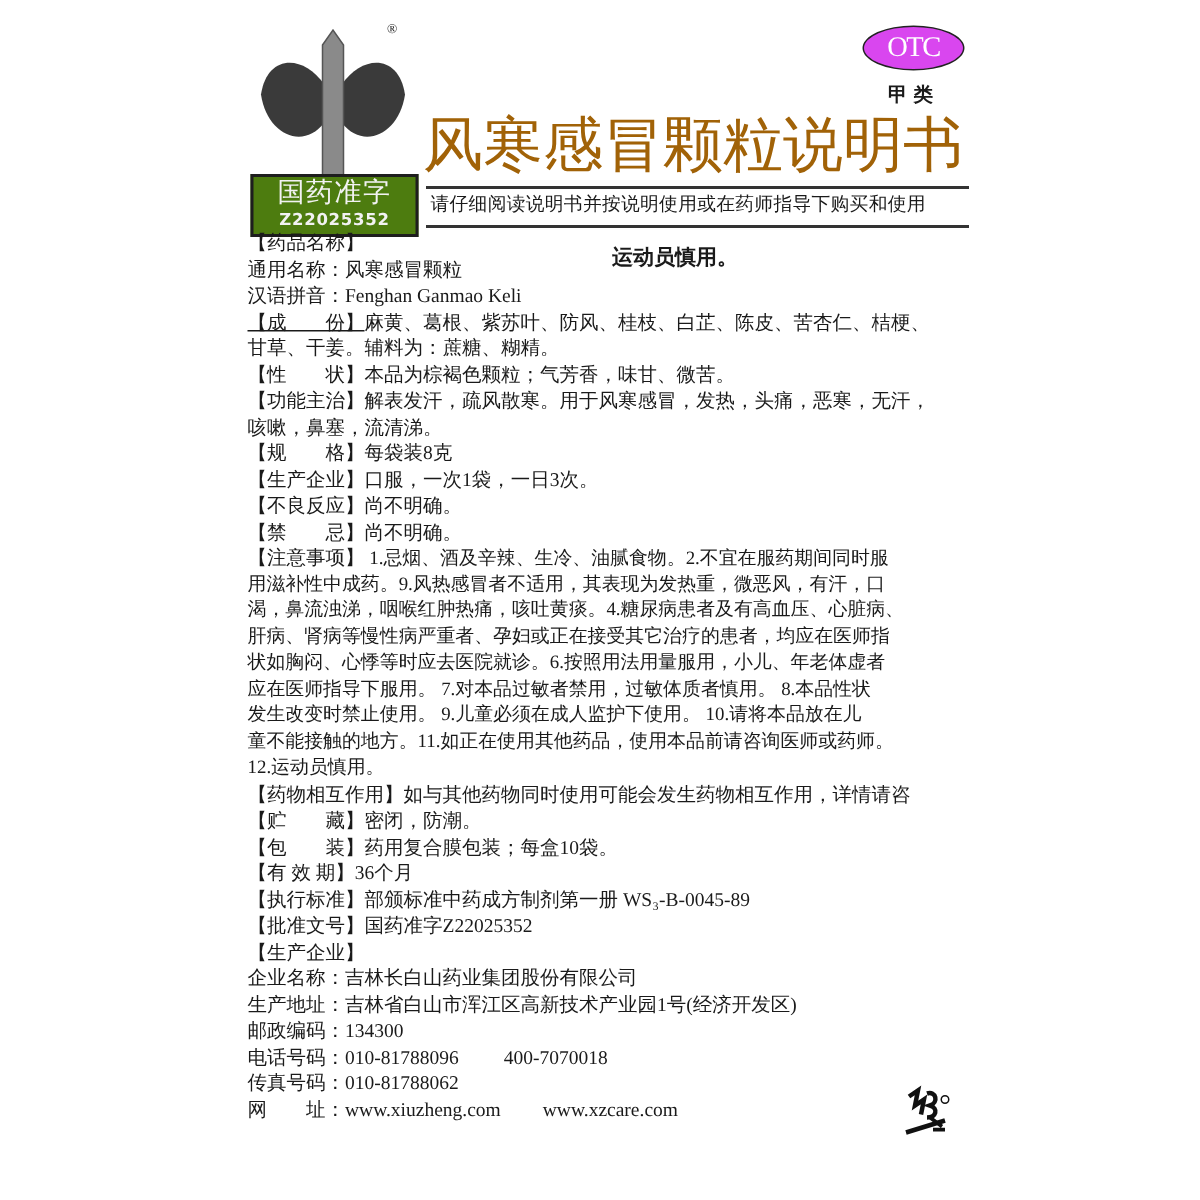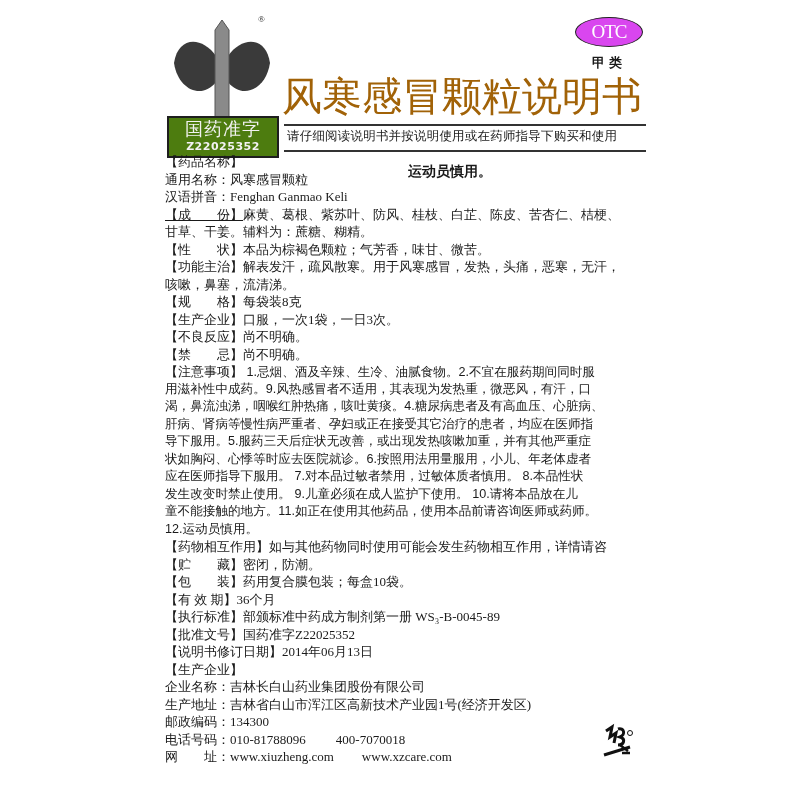--- a/index.html
+++ b/index.html
@@ -26,21 +26,21 @@
   .rule1 { position: absolute; left: 284px; top: 124px; width: 362px; height: 2px; background: #333; }
   .subtitle { position: absolute; left: 287px; top: 128px; font-size: 12.5px; font-weight: normal; white-space: nowrap; letter-spacing: 0.2px; }
   .rule2 { position: absolute; left: 284px; top: 150px; width: 362px; height: 2px; background: #333; }
 
   .athlete-note { position: absolute; left: 408px; top: 163px; font-size: 14px; font-weight: bold; }
 
   
   .body { position: absolute; left: 165px; top: 153px; width: 482px; font-size: 13px; line-height: 17.5px; }
   .line { white-space: nowrap; height: 17.5px; }
   .label { letter-spacing: 0; text-decoration: underline; }
-  .notes { font-family: Liberation Sans, sans-serif; font-size: 12.6px; line-height: 17.5px; text-align: justify; }
+  .notes { font-family: Liberation Serif, serif; font-size: 12.6px; line-height: 17.5px; text-align: justify; }
   .seal { position: absolute; left: 600px; top: 723px; width: 36px; height: 36px; }
 </style>
 </head>
 <body>
 
 <svg class="logo" viewBox="0 0 100 100">
   <path d="M44 38 C30 18, 6 18, 2 45 C6 72, 30 82, 44 64 Z" fill="#3a3a3a"></path>
   <path d="M56 38 C70 18, 94 18, 98 45 C94 72, 70 82, 56 64 Z" fill="#3a3a3a"></path>
   <path d="M43 12 L50 2 L57 12 L57 100 L43 100 Z" fill="#8a8a8a" stroke="#555" stroke-width="1"></path>
 </svg>
@@ -98,21 +98,20 @@
   <div class="line">
     <span>【禁　　忌】</span><span>尚不明确。</span>
   </div>
 
   <div class="line">
     <span class="serif">【注意事项】</span><span class="notes"> 1.忌烟、酒及辛辣、生冷、油腻食物。2.不宜在服药期间同时服</span>
   </div>
   <div class="line notes">用滋补性中成药。9.风热感冒者不适用，其表现为发热重，微恶风，有汗，口</div>
   <div class="line notes">渴，鼻流浊涕，咽喉红肿热痛，咳吐黄痰。4.糖尿病患者及有高血压、心脏病、</div>
   <div class="line notes">肝病、肾病等慢性病严重者、孕妇或正在接受其它治疗的患者，均应在医师指</div>
-  <div class="line notes">导下服用。5.服药三天后症状无改善，或出现发热咳嗽加重，并有其他严重症</div>
   <div class="line notes">状如胸闷、心悸等时应去医院就诊。6.按照用法用量服用，小儿、年老体虚者</div>
   <div class="line notes">应在医师指导下服用。 7.对本品过敏者禁用，过敏体质者慎用。 8.本品性状</div>
   <div class="line notes">发生改变时禁止使用。 9.儿童必须在成人监护下使用。  10.请将本品放在儿</div>
   <div class="line notes">童不能接触的地方。11.如正在使用其他药品，使用本品前请咨询医师或药师。</div>
   <div class="line notes">12.运动员慎用。</div>
 
   <div class="line">
     <span>【药物相互作用】</span><span>如与其他药物同时使用可能会发生药物相互作用，详情请咨</span>
   </div>
   <div class="line">
@@ -124,38 +123,38 @@
   <div class="line">
     <span>【有 效 期】</span><span>36个月</span>
   </div>
   <div class="line">
     <span>【执行标准】</span><span>部颁标准中药成方制剂第一册  WS₃-B-0045-89</span>
   </div>
   <div class="line">
     <span>【批准文号】</span><span>国药准字Z22025352</span>
   </div>
   <div class="line">
-    <span>【说明书修订日期】</span><span>2014年06月13日</span>
-  </div>
-  <div class="line">
     <span>【生产企业】</span>
   </div>
   <div class="line">
     <span>企业名称：</span><span>吉林长白山药业集团股份有限公司</span>
   </div>
   <div class="line">
     <span>生产地址：</span><span>吉林省白山市浑江区高新技术产业园1号(经济开发区)</span>
   </div>
   <div class="line">
     <span>邮政编码：</span><span>134300</span>
   </div>
   <div class="line">
     <span>电话号码：</span><span>010-81788096</span><span style="display:inline-block;width:30px"></span><span>400-7070018</span>
   </div>
   <div class="line">
+    <span>传真号码：</span><span>010-81788062</span>
+  </div>
+  <div class="line">
     <span>网　　址：</span><span>www.xiuzheng.com</span><span style="display:inline-block;width:28px"></span><span>www.xzcare.com</span>
   </div>
 </div>
 
 <svg class="seal" viewBox="0 0 36 36">
   <path d="M6 8 L12 4 L10 14 L16 10 L14 20" stroke="#111" stroke-width="3" fill="none"></path>
   <path d="M18 6 C24 4, 26 12, 20 14 C26 16, 24 22, 18 22" stroke="#111" stroke-width="3" fill="none"></path>
   <path d="M4 32 L30 24" stroke="#111" stroke-width="3"></path>
   <path d="M20 22 L28 28 M22 30 L30 30" stroke="#111" stroke-width="2.5"></path>
   <circle cx="30" cy="10" r="2.5" fill="none" stroke="#111" stroke-width="1"></circle>

